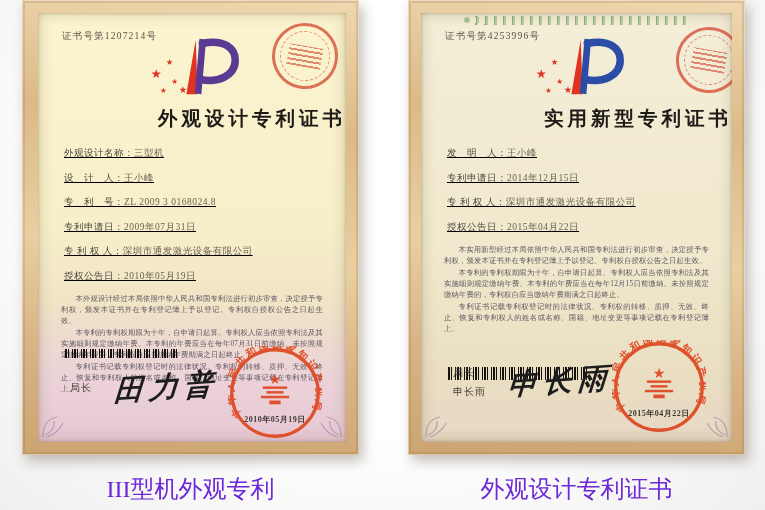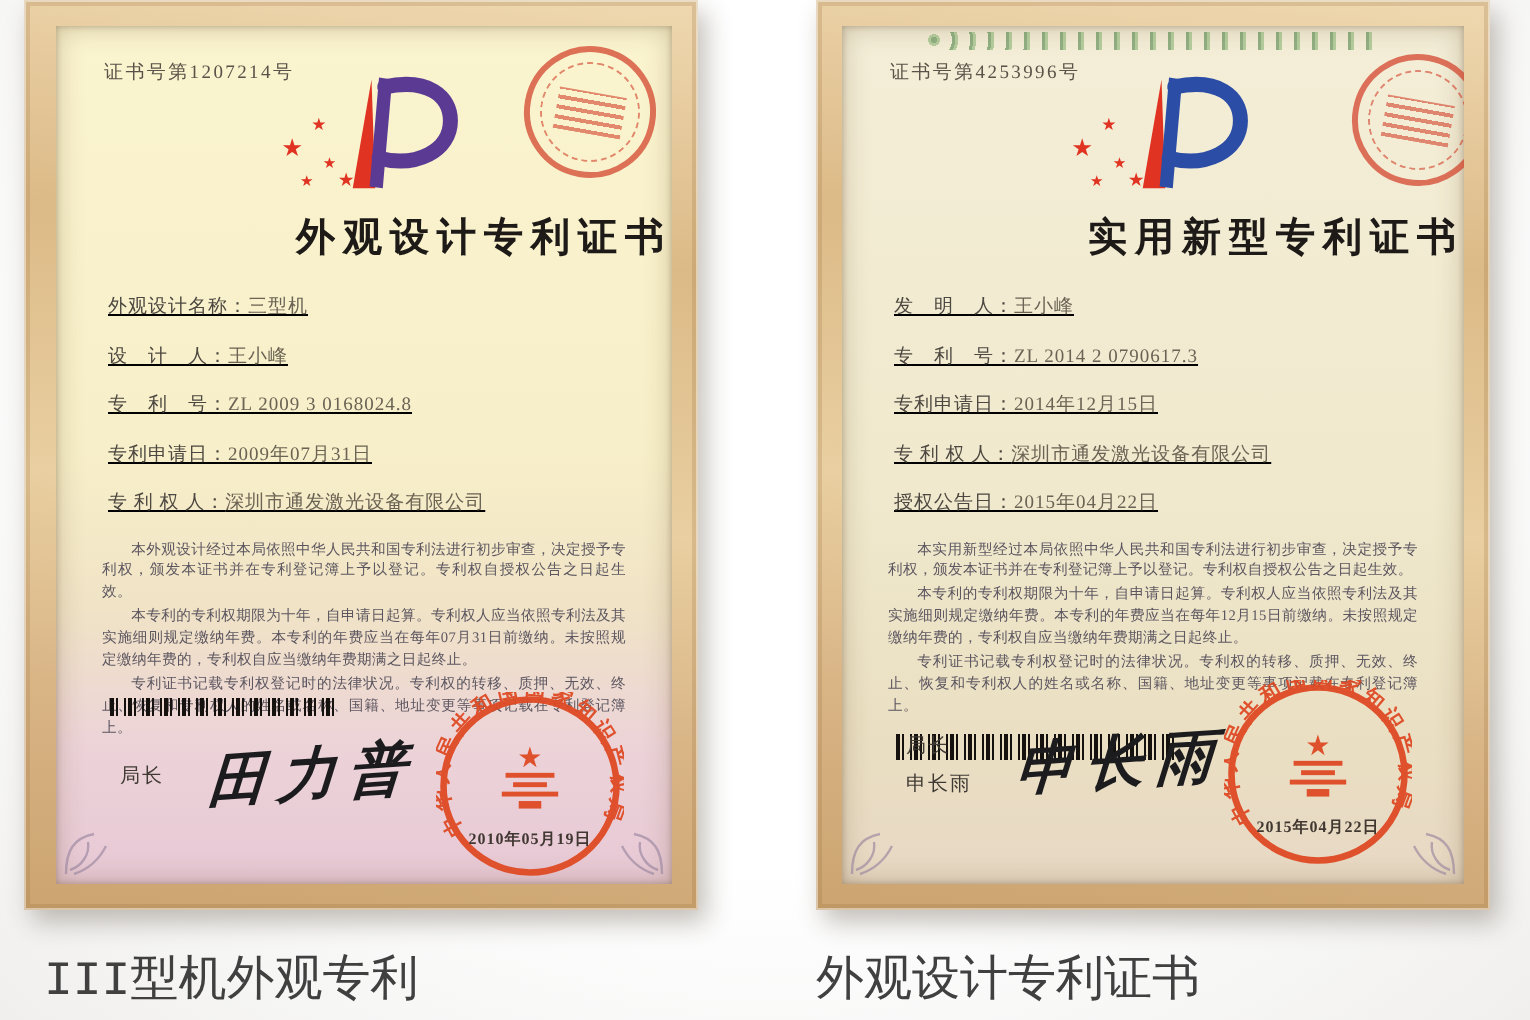--- a/index.html
+++ b/index.html
@@ -8,21 +8,21 @@
     background:radial-gradient(ellipse at 50% 35%, #ffffff 55%, #f0efee 100%);
     font-family:"Liberation Serif","DejaVu Serif",serif;
   }
   .frame{
     position:absolute;top:0;height:455px;width:337px;box-sizing:border-box;padding:13px;
     background:linear-gradient(186deg,#efd8b0 0%,#dcba87 28%,#e9cfa1 55%,#d8b384 78%,#cba470 100%);
     box-shadow:4px 6px 12px rgba(60,45,25,.30),
                inset 0 0 0 1px rgba(255,255,255,.45),
                inset 0 0 0 3px rgba(150,110,60,.22);
   }
-  .frame-left{left:12px;padding-left:16px;}
+  .frame-left{left:22px;padding-left:16px;}
   .frame-right{left:408px;}
   .paper{
     position:relative;width:100%;height:100%;overflow:hidden;
     box-shadow:inset 0 0 14px rgba(110,80,40,.30), inset 0 0 3px rgba(80,60,30,.35);
   }
   .paper-left{
     background:linear-gradient(180deg,#faf4cf 0%,#f7efc9 50%,#f0e3c6 68%,#ecd3d8 84%,#e7c8d5 100%);
   }
   .paper-right{
     background:linear-gradient(180deg,#f4eed8 0%,#f0e9cd 55%,#eadfc2 82%,#e7d8c4 100%);
@@ -84,23 +84,23 @@
   .seal-date{
     position:absolute;left:0;right:0;bottom:15px;text-align:center;
     font-size:8px;color:#39302a;letter-spacing:.5px;white-space:nowrap;font-weight:bold;
   }
   .corner{position:absolute;opacity:.65;}
   .corner svg{display:block;}
   .corner-bl{left:3px;bottom:3px;}
   .corner-br{right:3px;bottom:3px;transform:scaleX(-1);}
   .captions-row{position:absolute;top:473px;left:0;width:765px;height:34px;}
   .caption{
-    position:absolute;width:337px;text-align:left;
-    font-family:Liberation Mono, monospace;
-    font-size:24px;color:#404040;
+    position:absolute;width:337px;text-align:center;
+    font-family:Liberation Serif, serif;
+    font-size:24px;color:#6d28d9;
   }
   .caption-l{left:22px;}
   .caption-r{left:408px;}
 </style>
 </head>
 <body>
 
 <div class="frame frame-left">
   <div class="paper paper-left">
     <div class="cert-no">证书号第1207214号</div>
@@ -123,20 +123,21 @@
     </div>
 
     <div class="cert-title">外观设计专利证书</div>
 
     <div class="fields">
       <div class="field"><span class="flabel">外观设计名称：</span><span class="fvalue">三型机</span></div>
       <div class="field"><span class="flabel">设　计　人：</span><span class="fvalue">王小峰</span></div>
       <div class="field"><span class="flabel">专　利　号：</span><span class="fvalue">ZL 2009 3 0168024.8</span></div>
       <div class="field"><span class="flabel">专利申请日：</span><span class="fvalue">2009年07月31日</span></div>
       <div class="field"><span class="flabel">专 利 权 人：</span><span class="fvalue">深圳市通发激光设备有限公司</span></div>
+      <div class="field"><span class="flabel">授权公告日：</span><span class="fvalue">2010年05月19日</span></div>
     </div>
 
     <div class="paras">
       <p>本外观设计经过本局依照中华人民共和国专利法进行初步审查，决定授予专利权，颁发本证书并在专利登记簿上予以登记。专利权自授权公告之日起生效。</p>
       <p>本专利的专利权期限为十年，自申请日起算。专利权人应当依照专利法及其实施细则规定缴纳年费。本专利的年费应当在每年07月31日前缴纳。未按照规定缴纳年费的，专利权自应当缴纳年费期满之日起终止。</p>
       <p>专利证书记载专利权登记时的法律状况。专利权的转移、质押、无效、终止、恢复和专利权人的姓名或名称、国籍、地址变更等事项记载在专利登记簿上。</p>
     </div>
 
     <div class="barcode barcode-l"></div>
 
@@ -193,21 +194,20 @@
         <polygon points="54,5 44,63 56,63" fill="#e03322"></polygon>
         <polygon points="58,4 65,5 60,63 53,62" fill="#2b4da6"></polygon>
         <path d="M61,9 C84,4 96,14 96,27 C96,43 78,52 58,47" fill="none" stroke="#2b4da6" stroke-width="8" stroke-linecap="round"></path>
       </svg>
     </div>
 
     <div class="cert-title">实用新型专利证书</div>
 
     <div class="fields">
       <div class="field"><span class="flabel">发　明　人：</span><span class="fvalue">王小峰</span></div>
-      <div class="field"><span class="flabel">专　利　号：</span><span class="fvalue">ZL 2014 2 0790617.3</span></div>
       <div class="field"><span class="flabel">专利申请日：</span><span class="fvalue">2014年12月15日</span></div>
       <div class="field"><span class="flabel">专 利 权 人：</span><span class="fvalue">深圳市通发激光设备有限公司</span></div>
       <div class="field"><span class="flabel">授权公告日：</span><span class="fvalue">2015年04月22日</span></div>
     </div>
 
     <div class="paras">
       <p>本实用新型经过本局依照中华人民共和国专利法进行初步审查，决定授予专利权，颁发本证书并在专利登记簿上予以登记。专利权自授权公告之日起生效。</p>
       <p>本专利的专利权期限为十年，自申请日起算。专利权人应当依照专利法及其实施细则规定缴纳年费。本专利的年费应当在每年12月15日前缴纳。未按照规定缴纳年费的，专利权自应当缴纳年费期满之日起终止。</p>
       <p>专利证书记载专利权登记时的法律状况。专利权的转移、质押、无效、终止、恢复和专利权人的姓名或名称、国籍、地址变更等事项记载在专利登记簿上。</p>
     </div>

